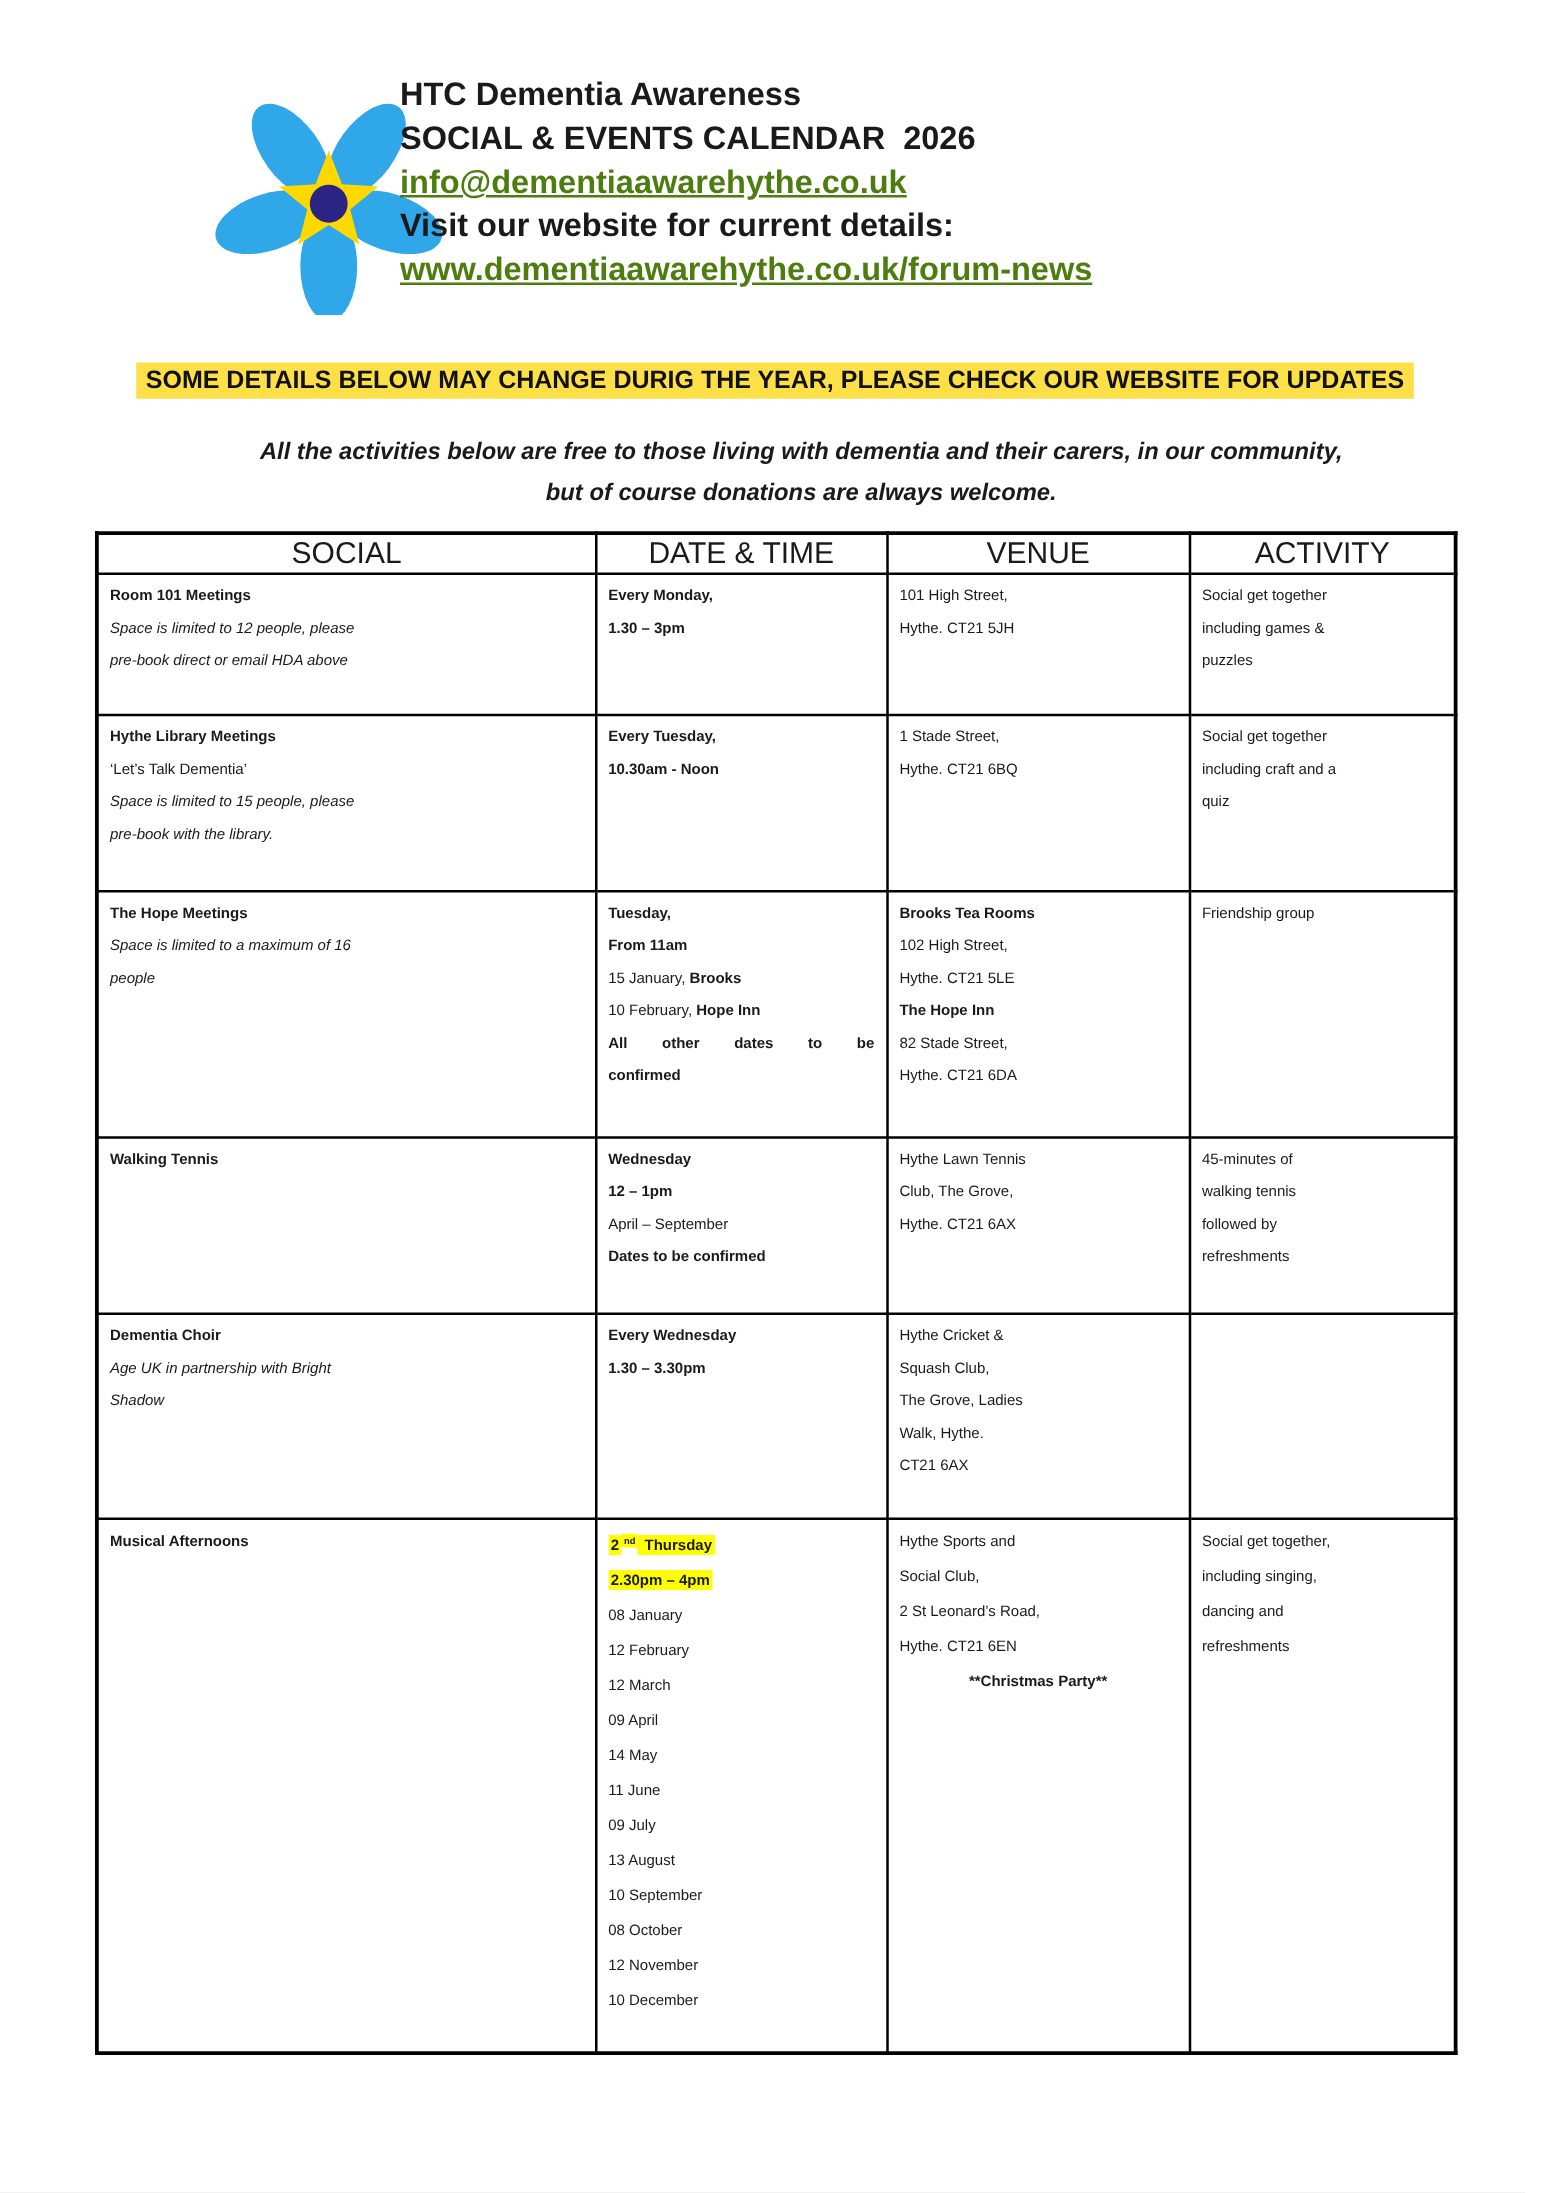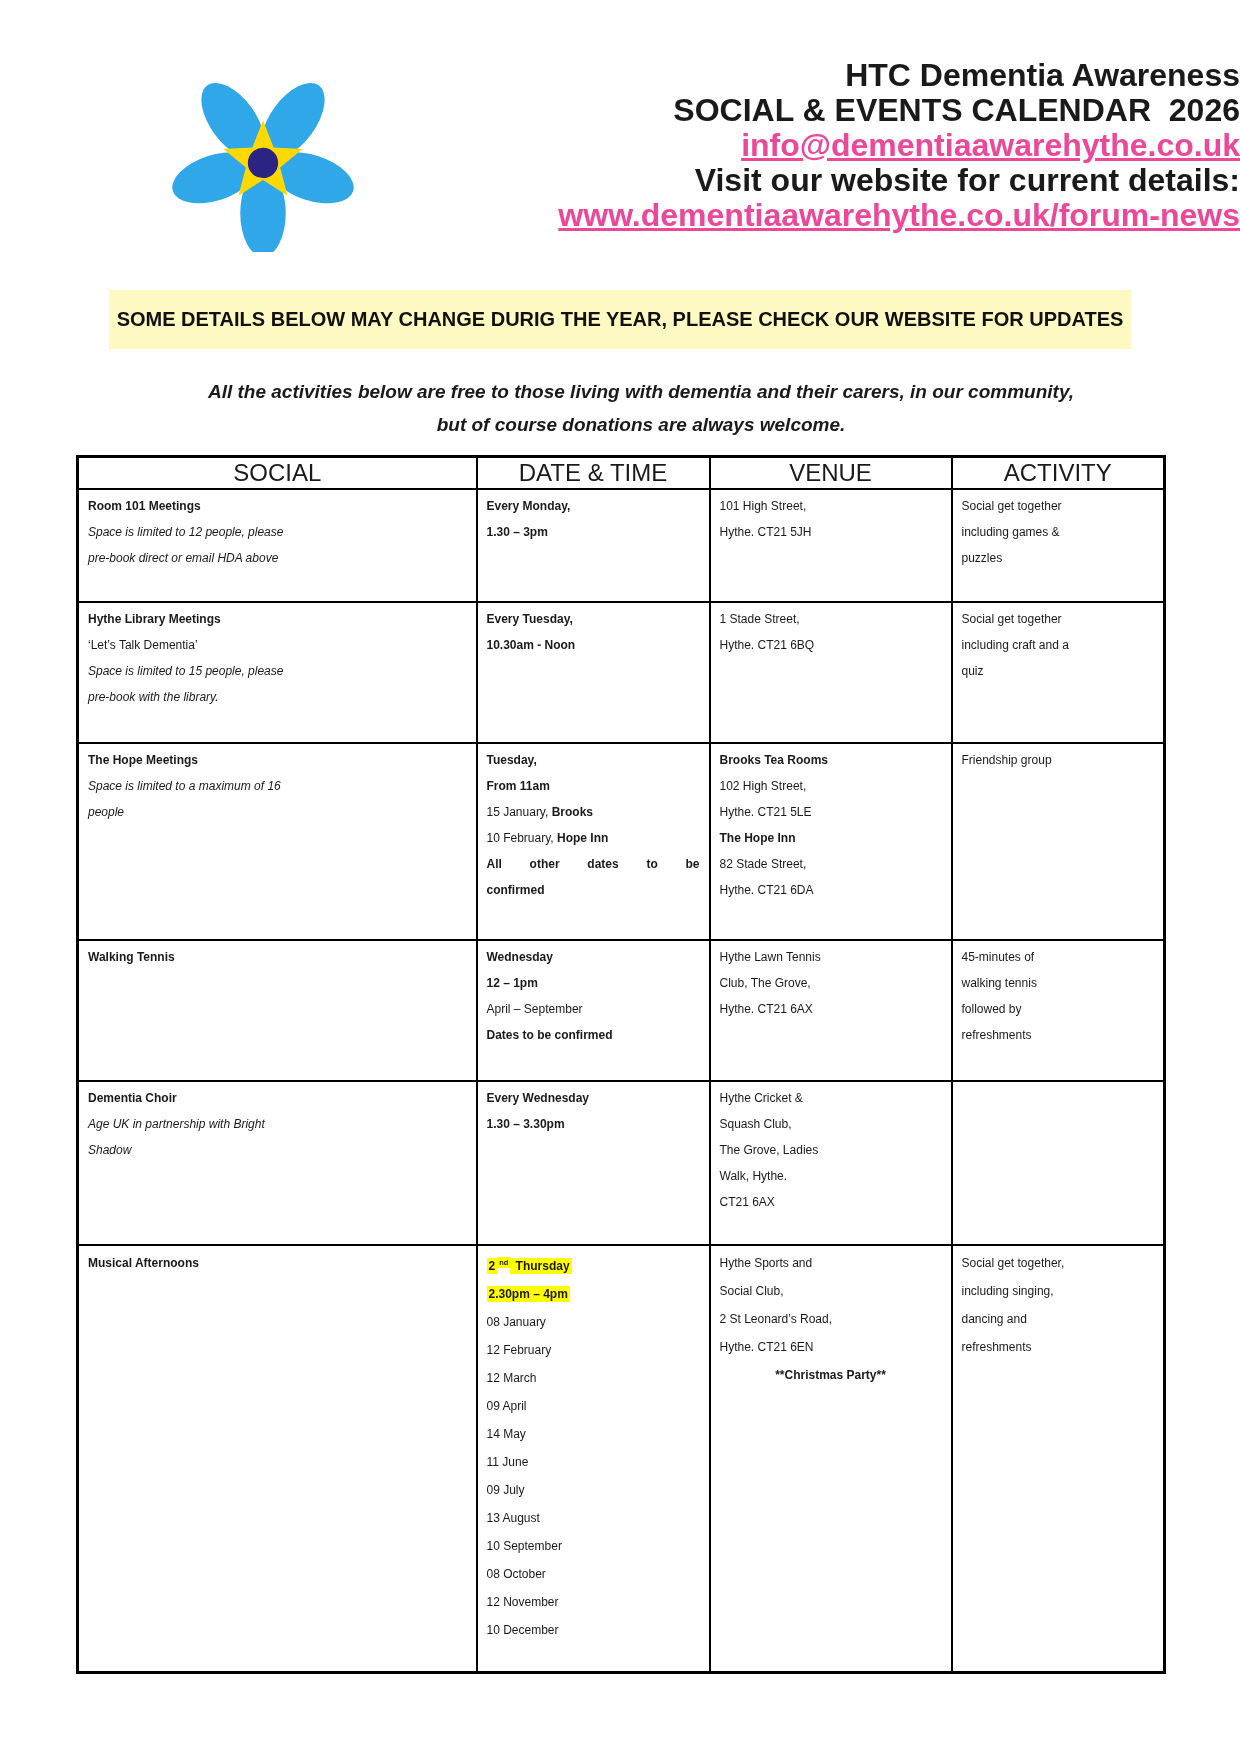--- a/index.html
+++ b/index.html
@@ -6,29 +6,29 @@
   .page{
     width:1240px;height:1754px;background:#ffffff;position:relative;
     font-family:"Liberation Sans",sans-serif;color:#1a1a1a;overflow:hidden;
     margin:0 auto;
   }
   
   .doc-header{position:relative;height:290px;}
   .logo{position:absolute;left:168px;top:72px;width:190px;height:180px;}
   .header-text{
     position:absolute;left:320px;top:58px;width:920px;
-    text-align:right;font-weight:bold;font-size:32px;line-height:35px;
+    text-align:left;font-weight:bold;font-size:26px;line-height:35px;
   }
   .header-text .line{white-space:pre;}
-  a.link{color:#ec4899;text-decoration:underline;cursor:pointer;}
+  a.link{color:#4d7c0f;text-decoration:underline;cursor:pointer;}
   
   .banner-wrap{text-align:center;margin-top:0px;}
   .banner{
-    display:inline-block;background:#fef9c3;color:#111;
-    font-weight:bold;font-size:20px;line-height:27px;padding:16px 8px;
+    display:inline-block;background:#fde047;color:#111;
+    font-weight:bold;font-size:20px;line-height:27px;padding:1px 8px;
   }
   
   .intro{
     margin-top:26px;text-align:center;
     font-style:italic;font-weight:bold;font-size:19px;line-height:33px;padding-left:42px;
   }
   
   table.events{
     border-collapse:collapse;table-layout:fixed;
     margin:14px 0 0 76px;width:1087px;

